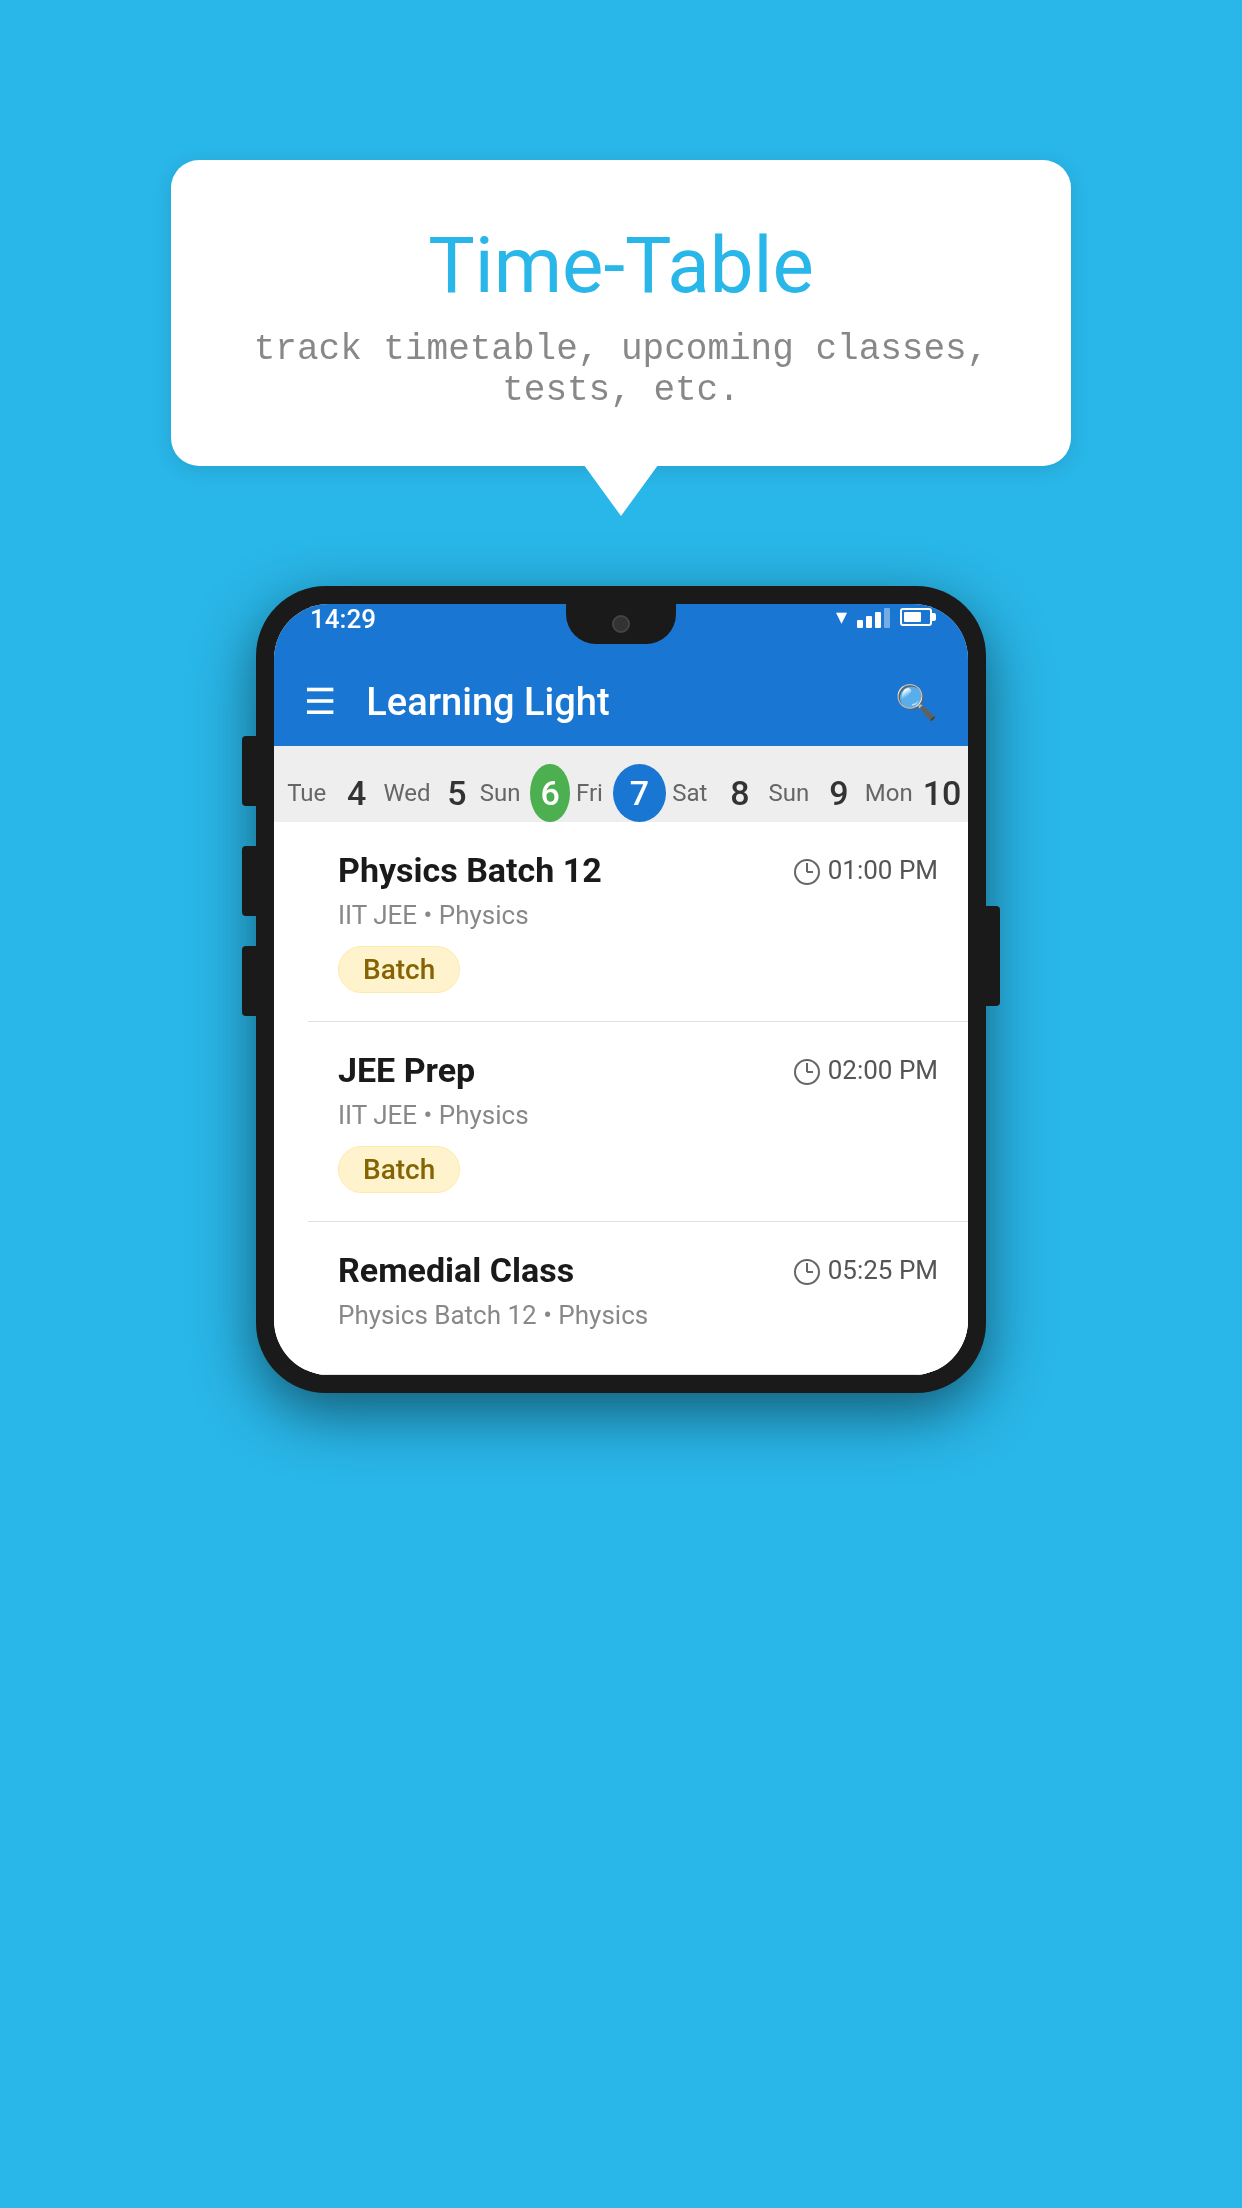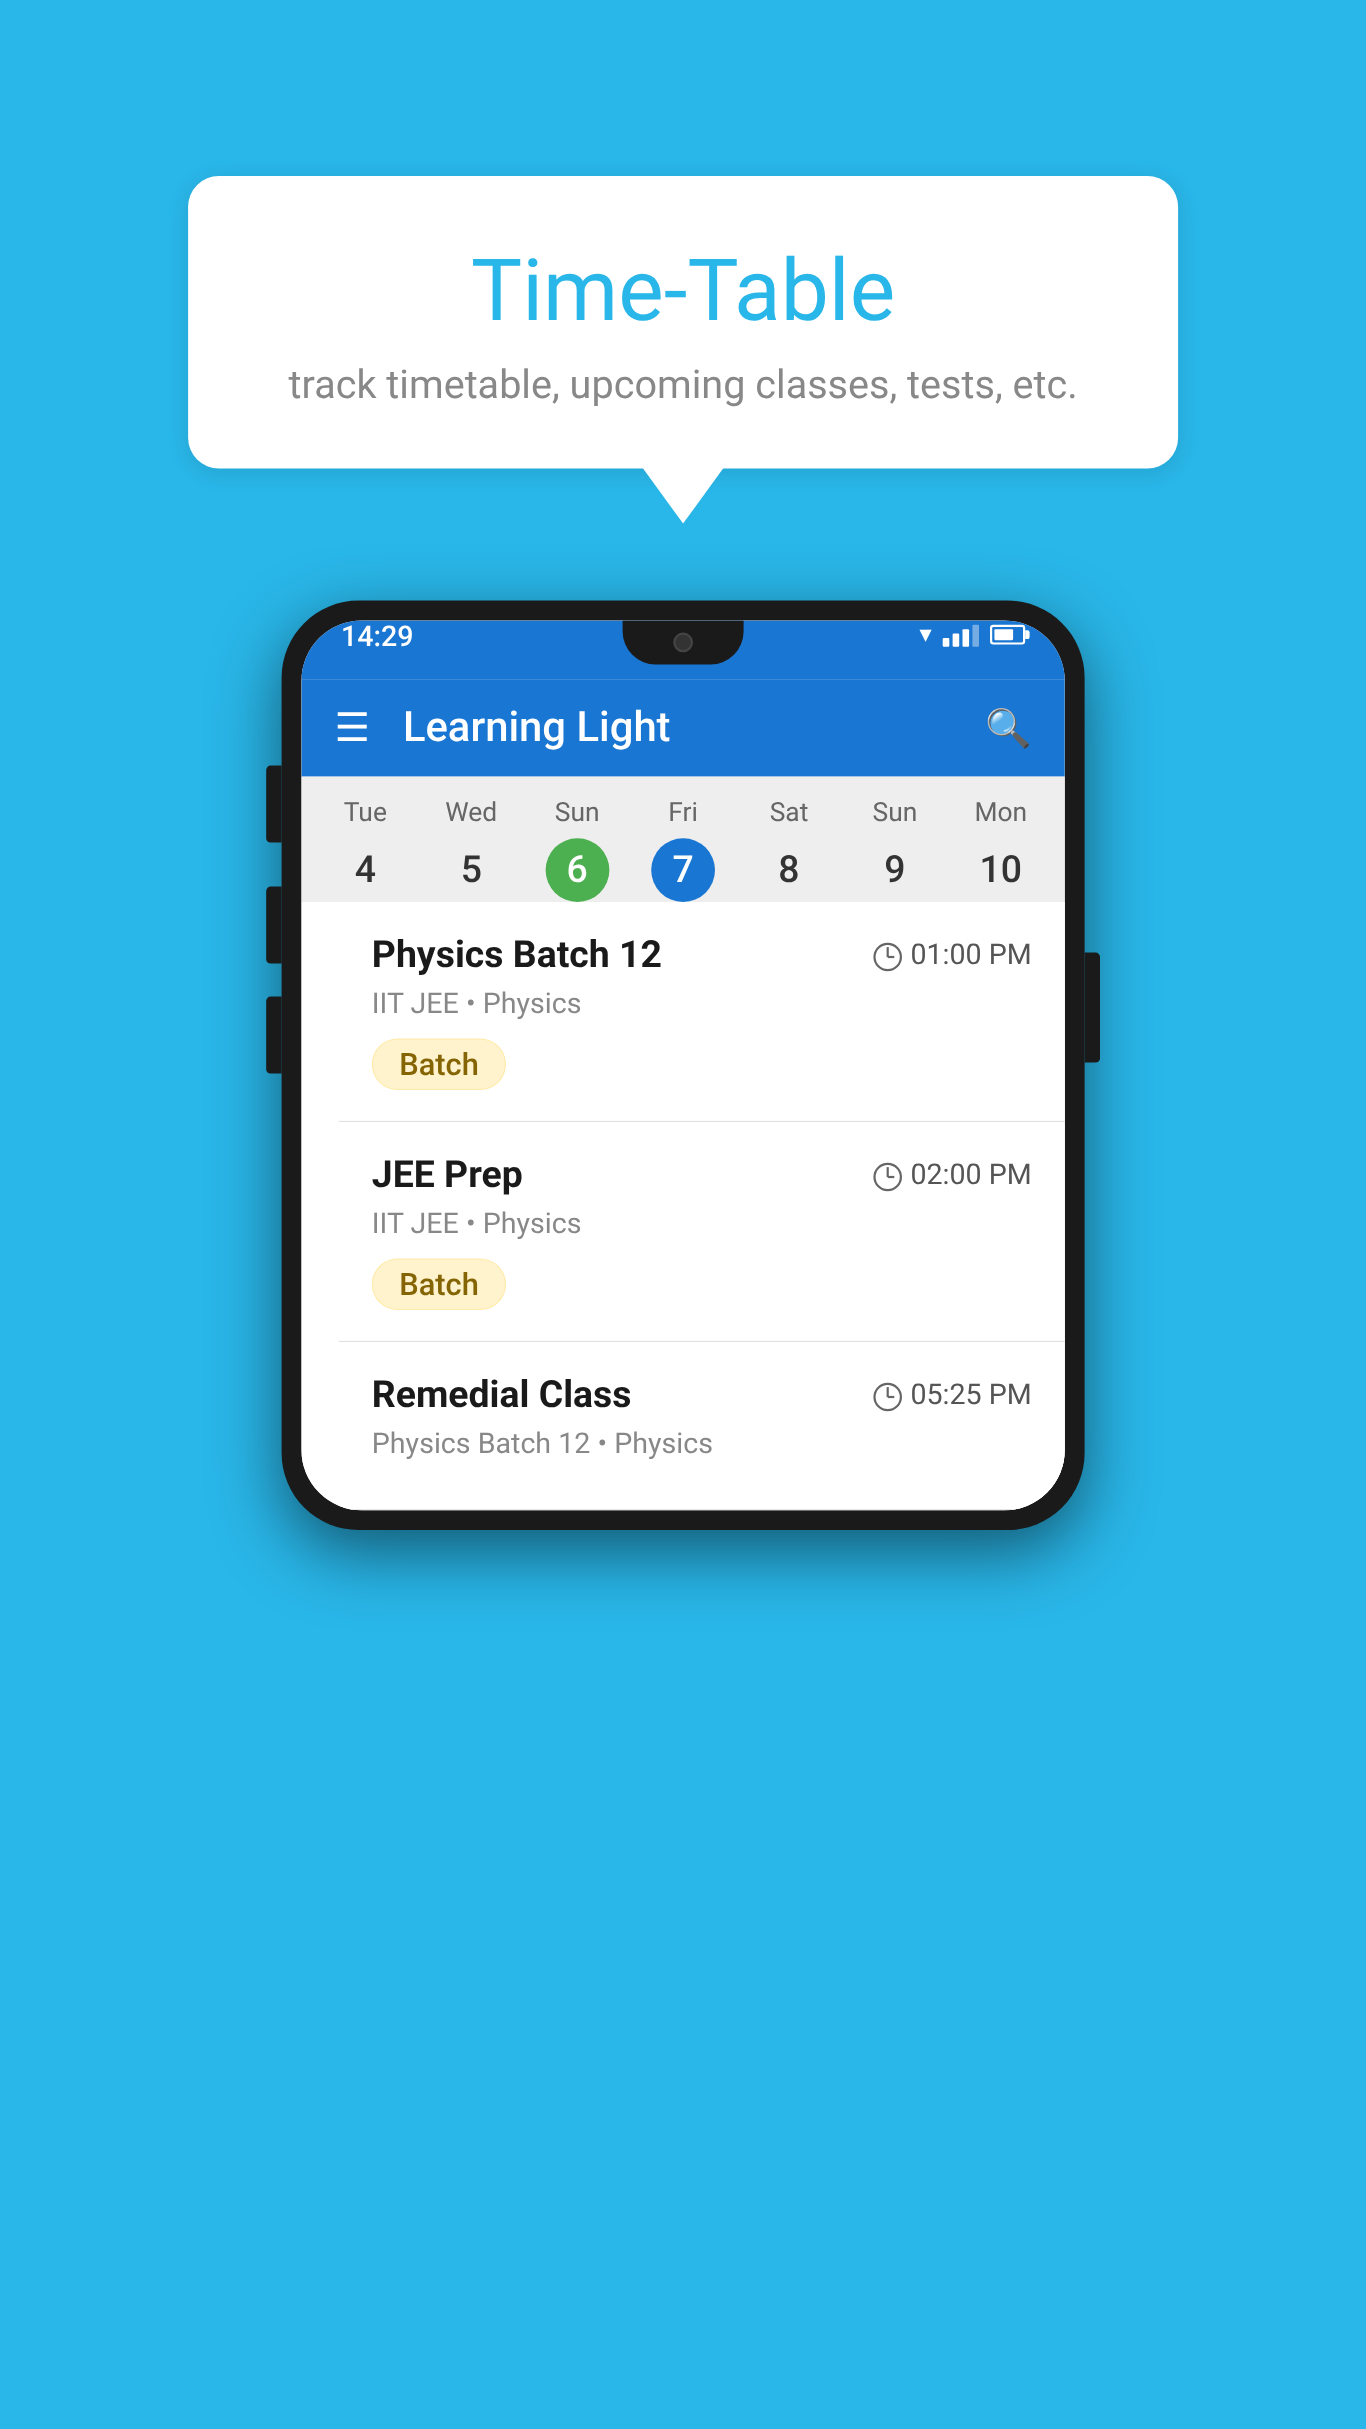--- a/index.html
+++ b/index.html
@@ -52,20 +52,21 @@
       font-size: 78px;
       color: #29B6E8;
       font-weight: 400;
       margin-bottom: 18px;
     }
 
     .bubble-subtitle {
       font-size: 36px;
       color: #888;
       font-weight: 400;
+      font-family: Liberation Mono, monospace;
     }
 
     
     .phone-wrapper {
       margin-top: 120px;
       width: 760px;
       display: flex;
       justify-content: center;
     }
 
@@ -239,21 +240,21 @@
     }
 
     .days-row {
       display: flex;
       justify-content: space-around;
       padding: 0 10px;
     }
 
     .day-cell {
       display: flex;
-      flex-direction: column;
+      flex-direction: row;
       align-items: center;
       width: 90px;
       gap: 10px;
     }
 
     .day-name {
       font-size: 24px;
       color: #666;
       font-weight: 400;
     }

